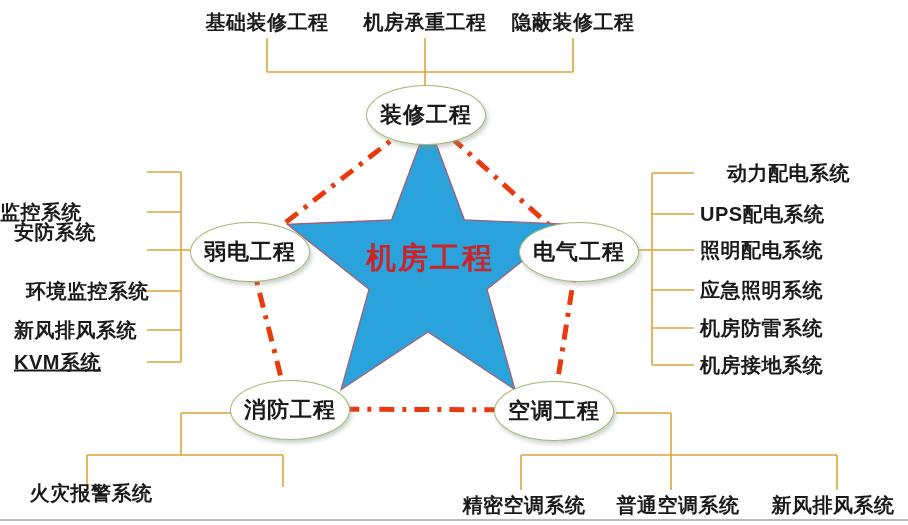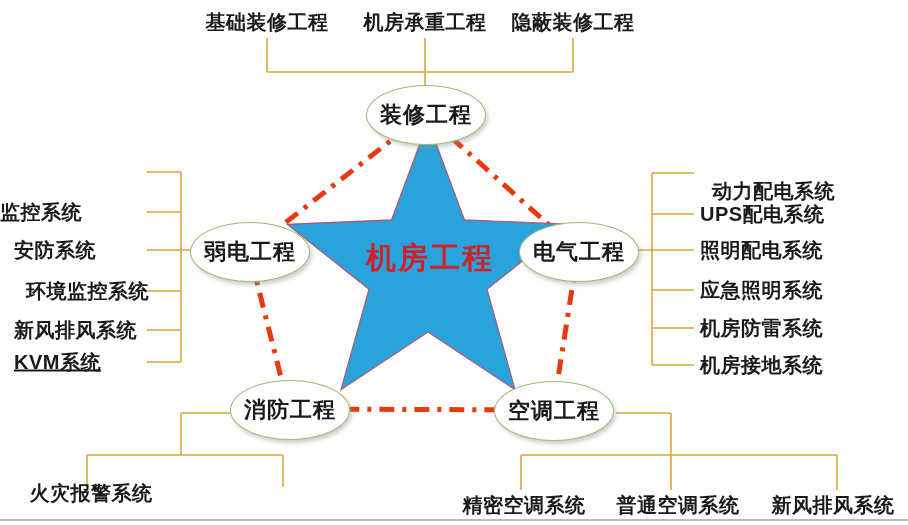--- a/index.html
+++ b/index.html
@@ -58,26 +58,26 @@
   <div class="node" style="left:190px;top:222px;">弱电工程</div>
   <div class="node" style="left:519px;top:222px;">电气工程</div>
   <div class="node" style="left:230px;top:380px;">消防工程</div>
   <div class="node" style="left:494px;top:381px;">空调工程</div>
 
   <div class="lbl centered" style="left:267px;top:22px;">基础装修工程</div>
   <div class="lbl centered" style="left:425px;top:22px;">机房承重工程</div>
   <div class="lbl centered" style="left:573px;top:22px;">隐蔽装修工程</div>
 
   <div class="lbl vcenter" style="left:0;top:212px;">监控系统</div>
-  <div class="lbl vcenter" style="left:14px;top:250px;text-align:right;">安防系统</div>
+  <div class="lbl vcenter" style="left:14px;top:232px;text-align:right;">安防系统</div>
   <div class="lbl vcenter" style="left:26px;top:291px;">环境监控系统</div>
   <div class="lbl vcenter" style="left:14px;top:330px;">新风排风系统</div>
   <div class="lbl vcenter" style="left:14px;top:362px;text-decoration:underline;">KVM系统</div>
 
-  <div class="lbl vcenter" style="left:712px;top:173px;margin-top:18px;">动力配电系统</div>
+  <div class="lbl vcenter" style="left:727px;top:173px;">动力配电系统</div>
   <div class="lbl vcenter" style="left:700px;top:214px;">UPS配电系统</div>
   <div class="lbl vcenter" style="left:700px;top:250px;">照明配电系统</div>
   <div class="lbl vcenter" style="left:700px;top:290px;">应急照明系统</div>
   <div class="lbl vcenter" style="left:700px;top:328px;">机房防雷系统</div>
   <div class="lbl vcenter" style="left:700px;top:365px;">机房接地系统</div>
 
   <div class="lbl centered" style="left:91px;top:493px;">火灾报警系统</div>
 
   <div class="lbl centered" style="left:524px;top:505px;">精密空调系统</div>
   <div class="lbl centered" style="left:678px;top:505px;">普通空调系统</div>

